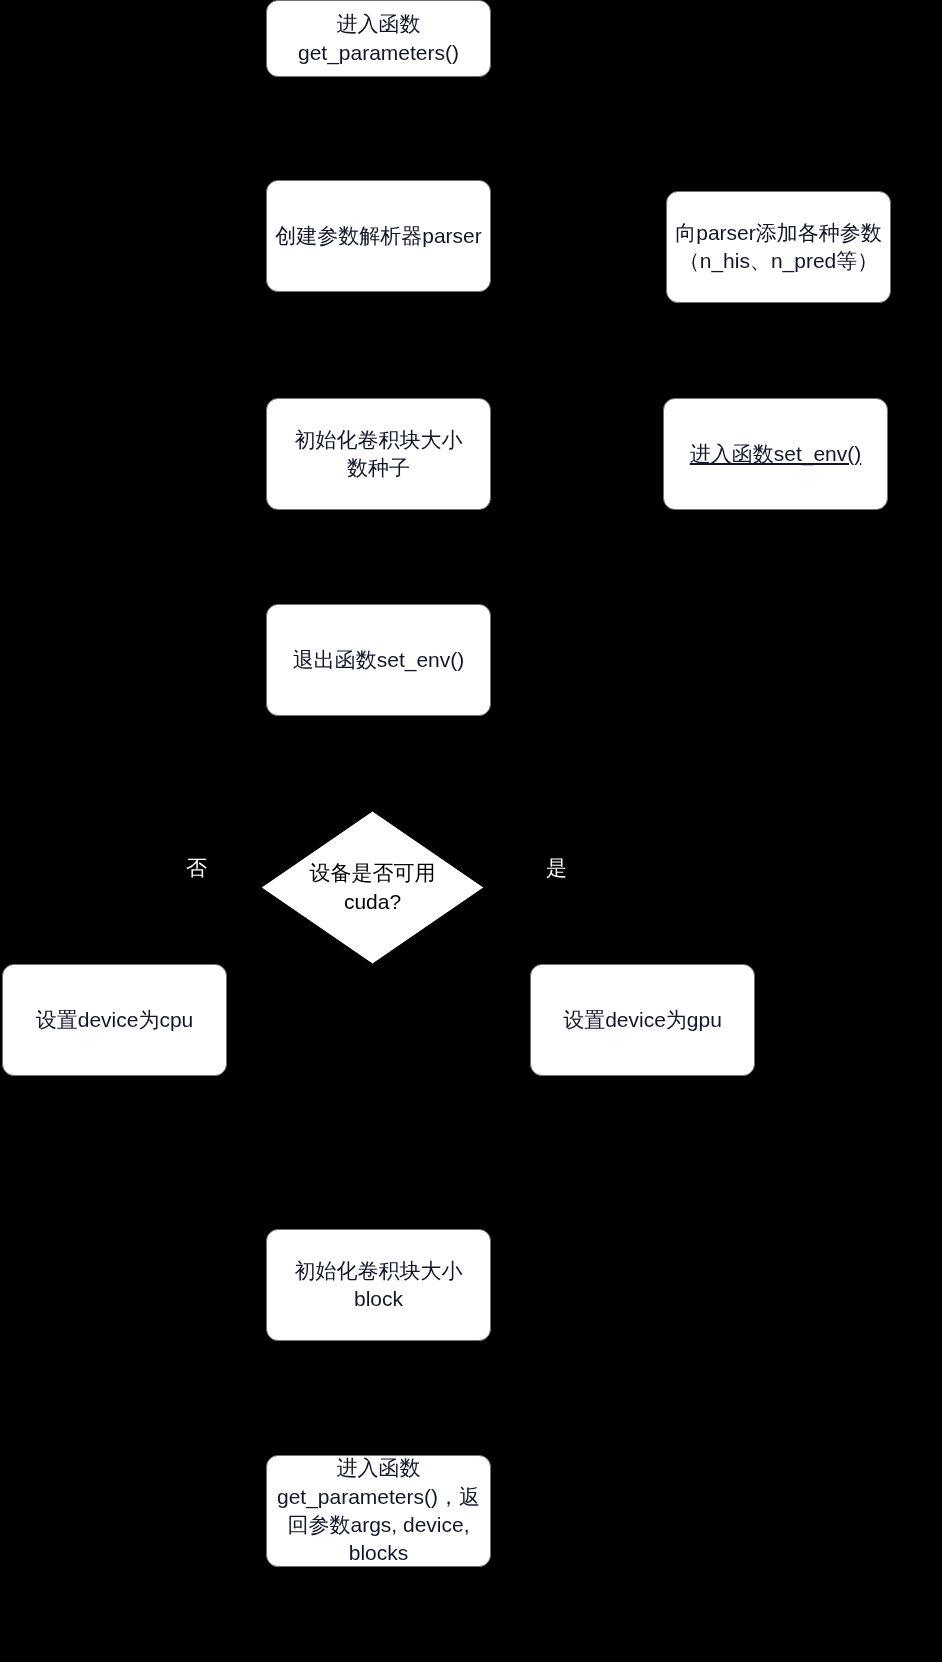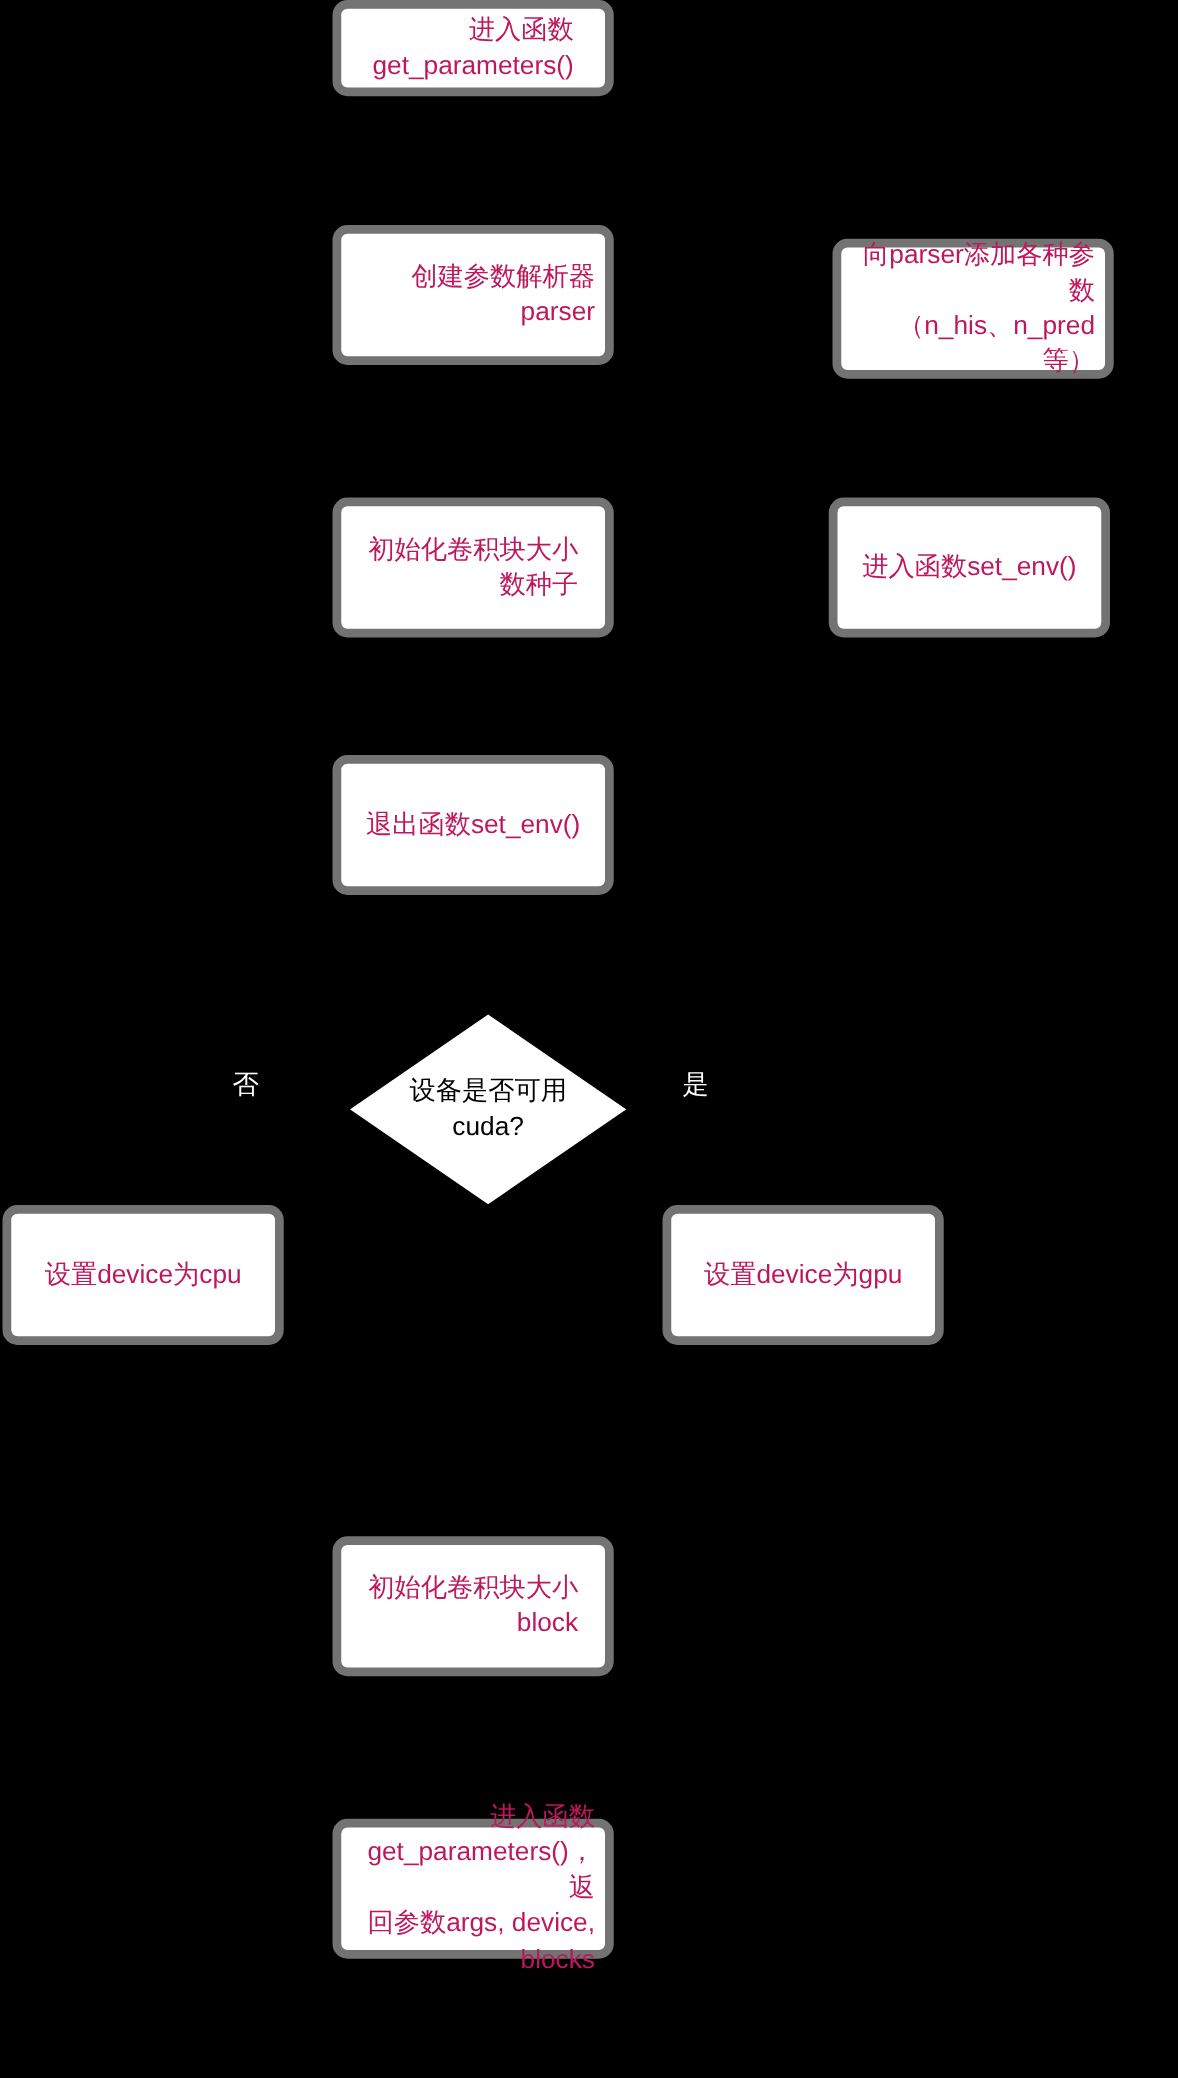--- a/index.html
+++ b/index.html
@@ -12,27 +12,27 @@
     width: 942px;
     height: 1662px;
     background: #000000;
     font-family: "Liberation Sans", sans-serif;
     overflow: hidden;
   }
   .node {
     position: absolute;
     box-sizing: border-box;
     background: #ffffff;
-    border: 7px solid #737373;
+    border: 1px solid #737373;
     border-radius: 12px;
-    color: #be185d;
+    color: #0f172a;
     display: flex;
     align-items: center;
     justify-content: center;
-    text-align: right;
+    text-align: center;
     font-size: 21px;
     line-height: 1.35;
     padding: 4px 8px;
     white-space: pre-line;
   }
   .diamond-wrap {
     position: absolute;
   }
   .diamond-wrap svg {
     position: absolute;
@@ -71,25 +71,25 @@
 get_parameters()</div>
 
   <div class="node" style="left:266px; top:180px; width:225px; height:112px;">创建参数解析器parser</div>
 
   <div class="node" style="left:666px; top:191px; width:225px; height:112px;">向parser添加各种参数
 （n_his、n_pred等）</div>
 
   <div class="node" style="left:266px; top:398px; width:225px; height:112px;">初始化卷积块大小
 数种子</div>
 
-  <div class="node" style="left:663px; top:398px; width:225px; height:112px;">进入函数set_env()</div>
+  <div class="node" style="left:663px; top:398px; width:225px; height:112px;text-decoration:underline;">进入函数set_env()</div>
 
   <div class="node" style="left:266px; top:604px; width:225px; height:112px;">退出函数set_env()</div>
 
-  <div class="diamond-wrap" style="left:278px; top:810px; width:225px; height:155px;">
+  <div class="diamond-wrap" style="left:260px; top:810px; width:225px; height:155px;">
     <svg width="225" height="155" viewBox="0 0 225 155">
       <polygon points="112.5,1 224,77.5 112.5,154 1,77.5" fill="#ffffff" stroke="#000000" stroke-width="1"></polygon>
     </svg>
     <div class="diamond-label">设备是否可用
 cuda?</div>
   </div>
 
   <div class="node" style="left:2px; top:964px; width:225px; height:112px;">设置device为cpu</div>
 
   <div class="node" style="left:530px; top:964px; width:225px; height:112px;">设置device为gpu</div>

